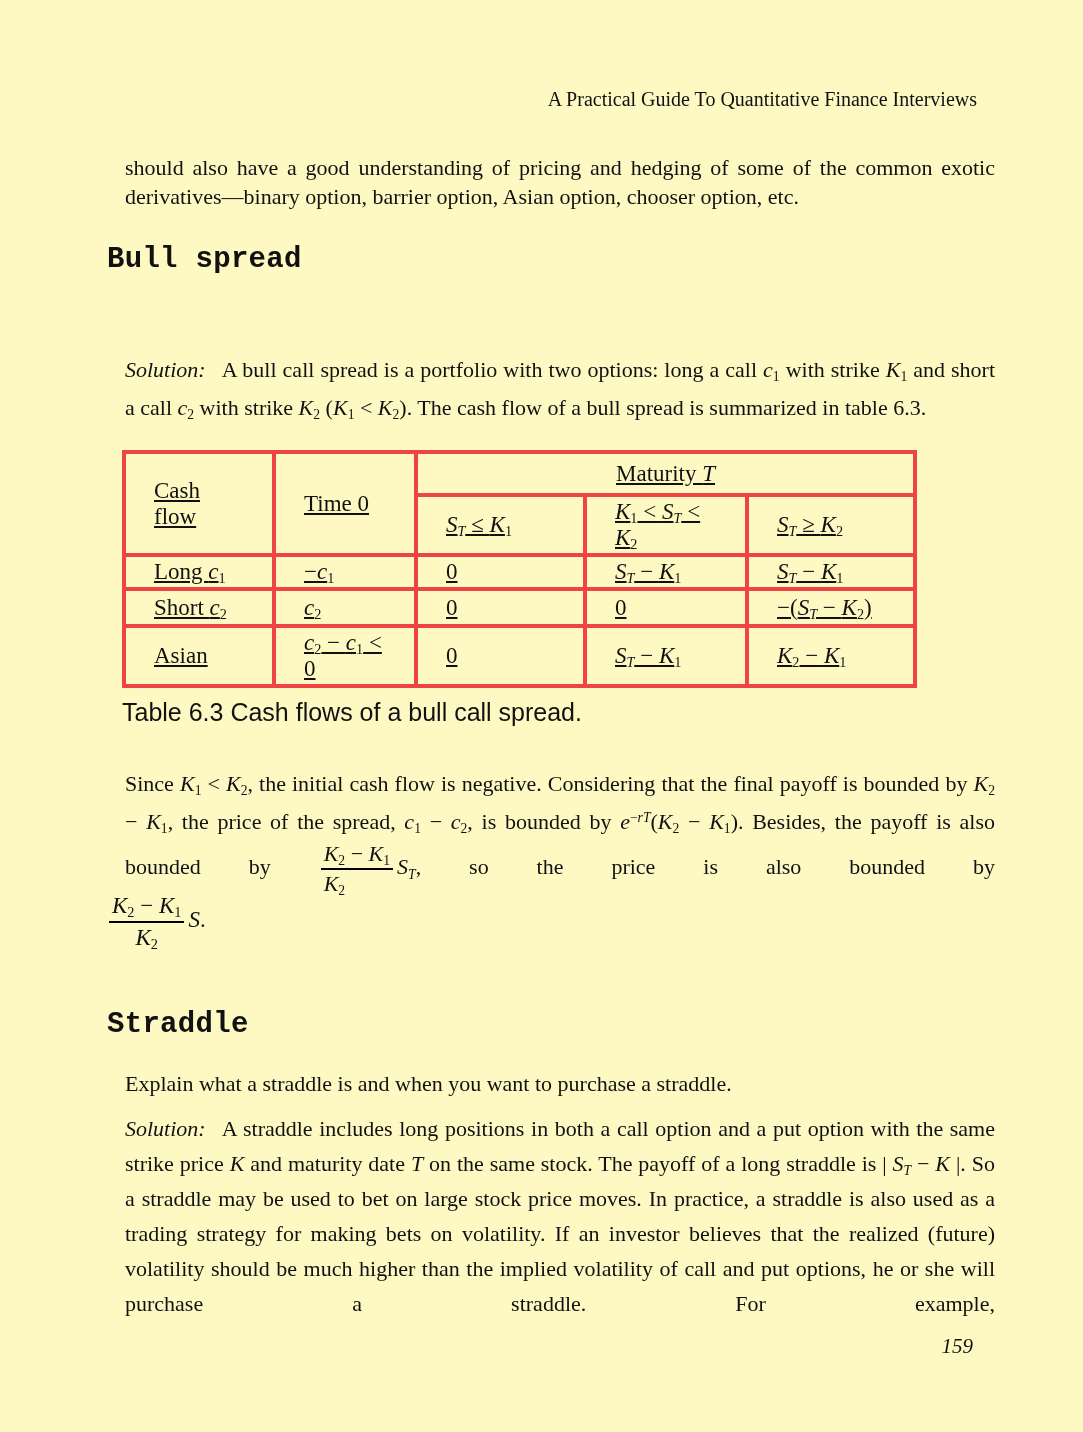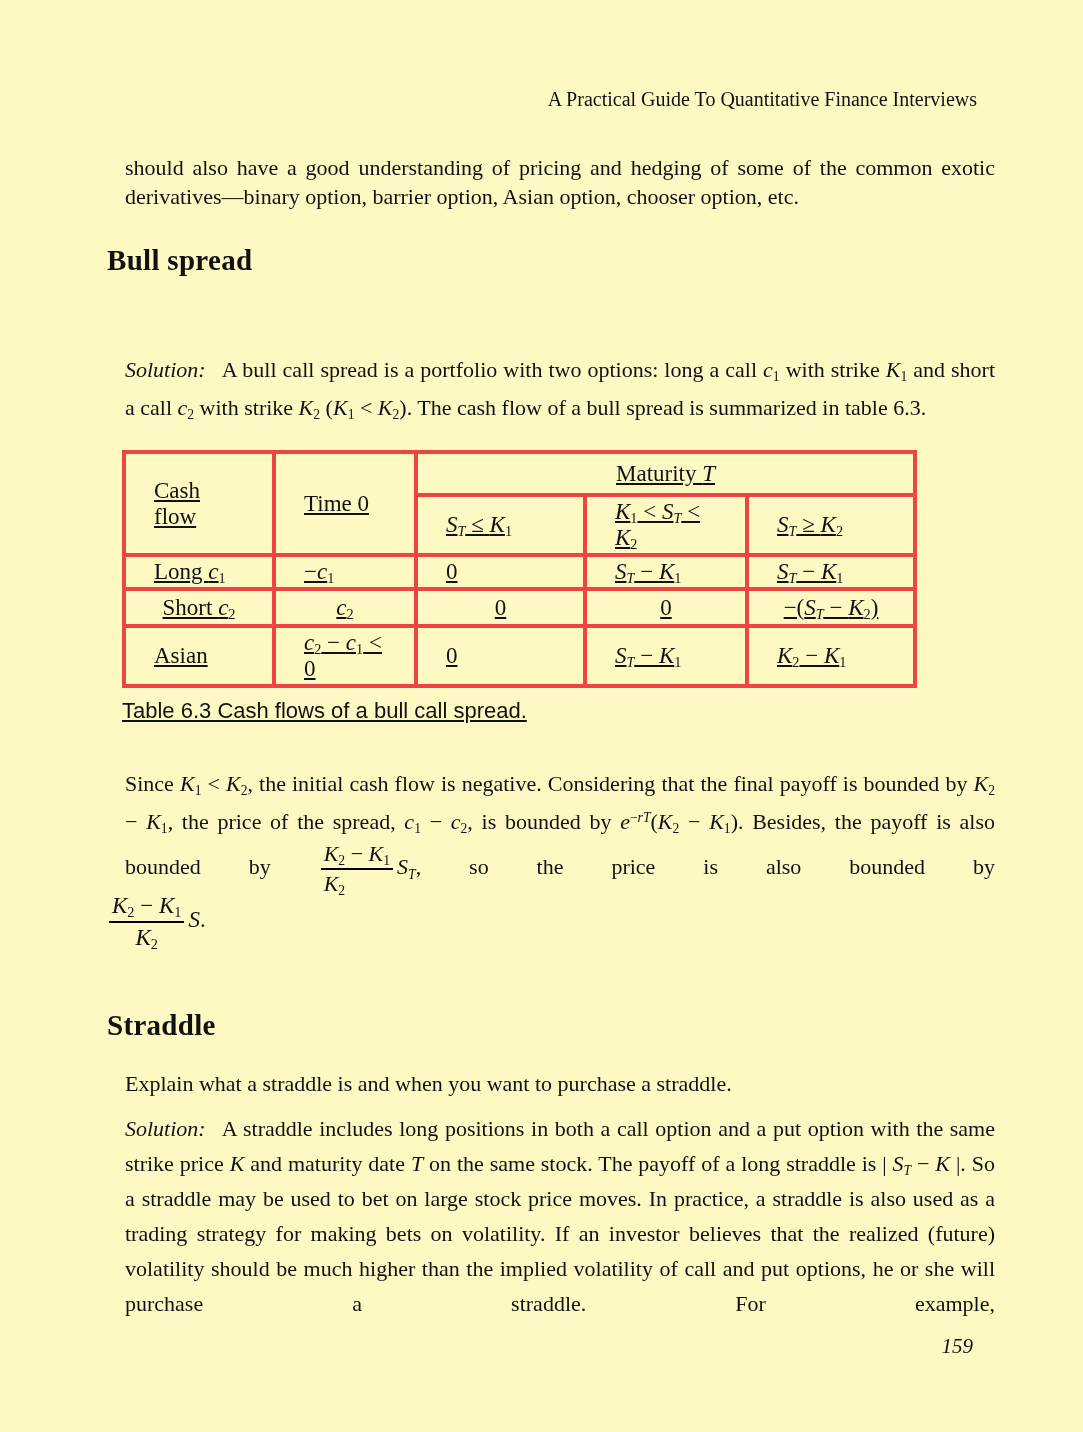--- a/index.html
+++ b/index.html
@@ -25,21 +25,21 @@
     text-align: justify;
     margin: 15px;
   }
   .jlast { text-align-last: justify; }
   .intro-par   { top: 138px; line-height: 29px; }
   .q-par       { line-height: 29px; }
   .sol-par     { line-height: 38px; }
   .sol-label   { font-style: italic; margin-right: 16px; }
   .section-heading {
     left: 107px;
-    font-family: Liberation Serif, serif;
+    font-family: Liberation Mono, monospace;
     font-weight: bold;
     font-size: 29px;
     line-height: 34px;
     letter-spacing: 0.3px;
     margin: 0;
   }
   .h-bull     { top: 243px; }
   .q-bull     { top: 286px; }
   .sol-bull   { top: 336px; }
   .cash-table {
@@ -54,27 +54,26 @@
     border: 4px solid #ef4444;
     padding: 2px 28px;
     vertical-align: middle;
     overflow: hidden;
     text-decoration: underline;
   }
   .maturity-cell { text-align: center; }
   .tr-m  { height: 43px; }
   .tr-c  { height: 48px; }
   .tr-b1 { height: 32px; }
-  .tr-b2 { height: 37px; text-align: center; }
+  .tr-b2 { height: 37px; }
   .tr-b3 { height: 51px; }
   .caption {
     top: 698px; left: 122px;
     font-family: "Liberation Sans", sans-serif;
-    font-size: 22px;
-    text-decoration: underline;
+    font-size: 25px;
   }
   .bounds-par { top: 750px; line-height: 38px; }
   .formula-block {
     top: 892px; left: 107px;
     font-size: 23px;
   }
   .h-straddle   { top: 1008px; text-align: center; }
   .q-straddle   { top: 1054px; }
   .sol-straddle { top: 1096px; line-height: 35px; }
   .page-number {

